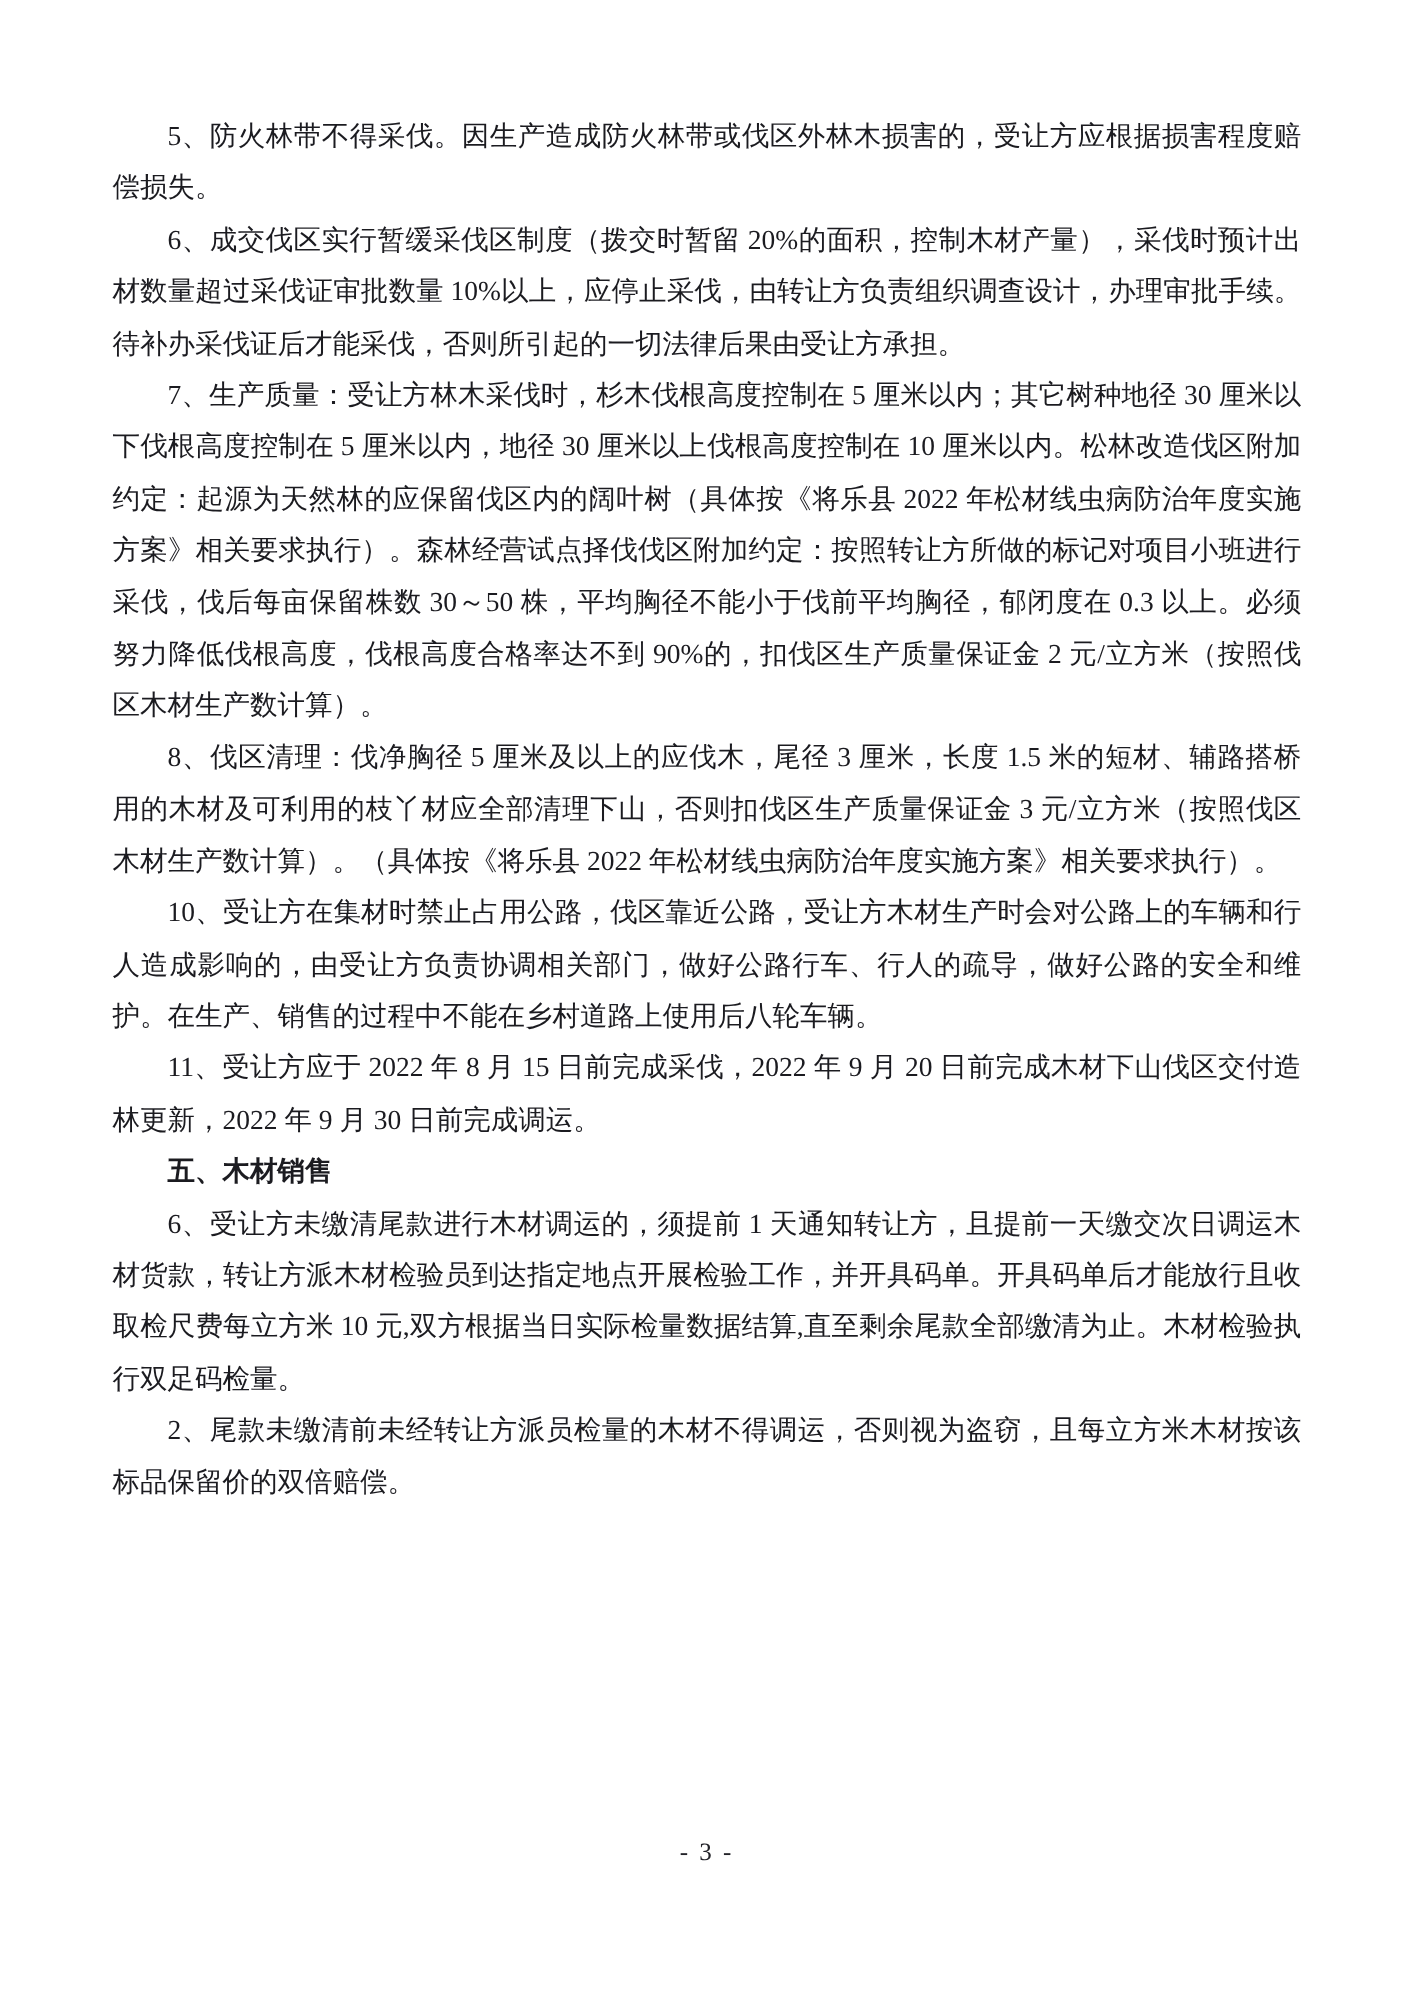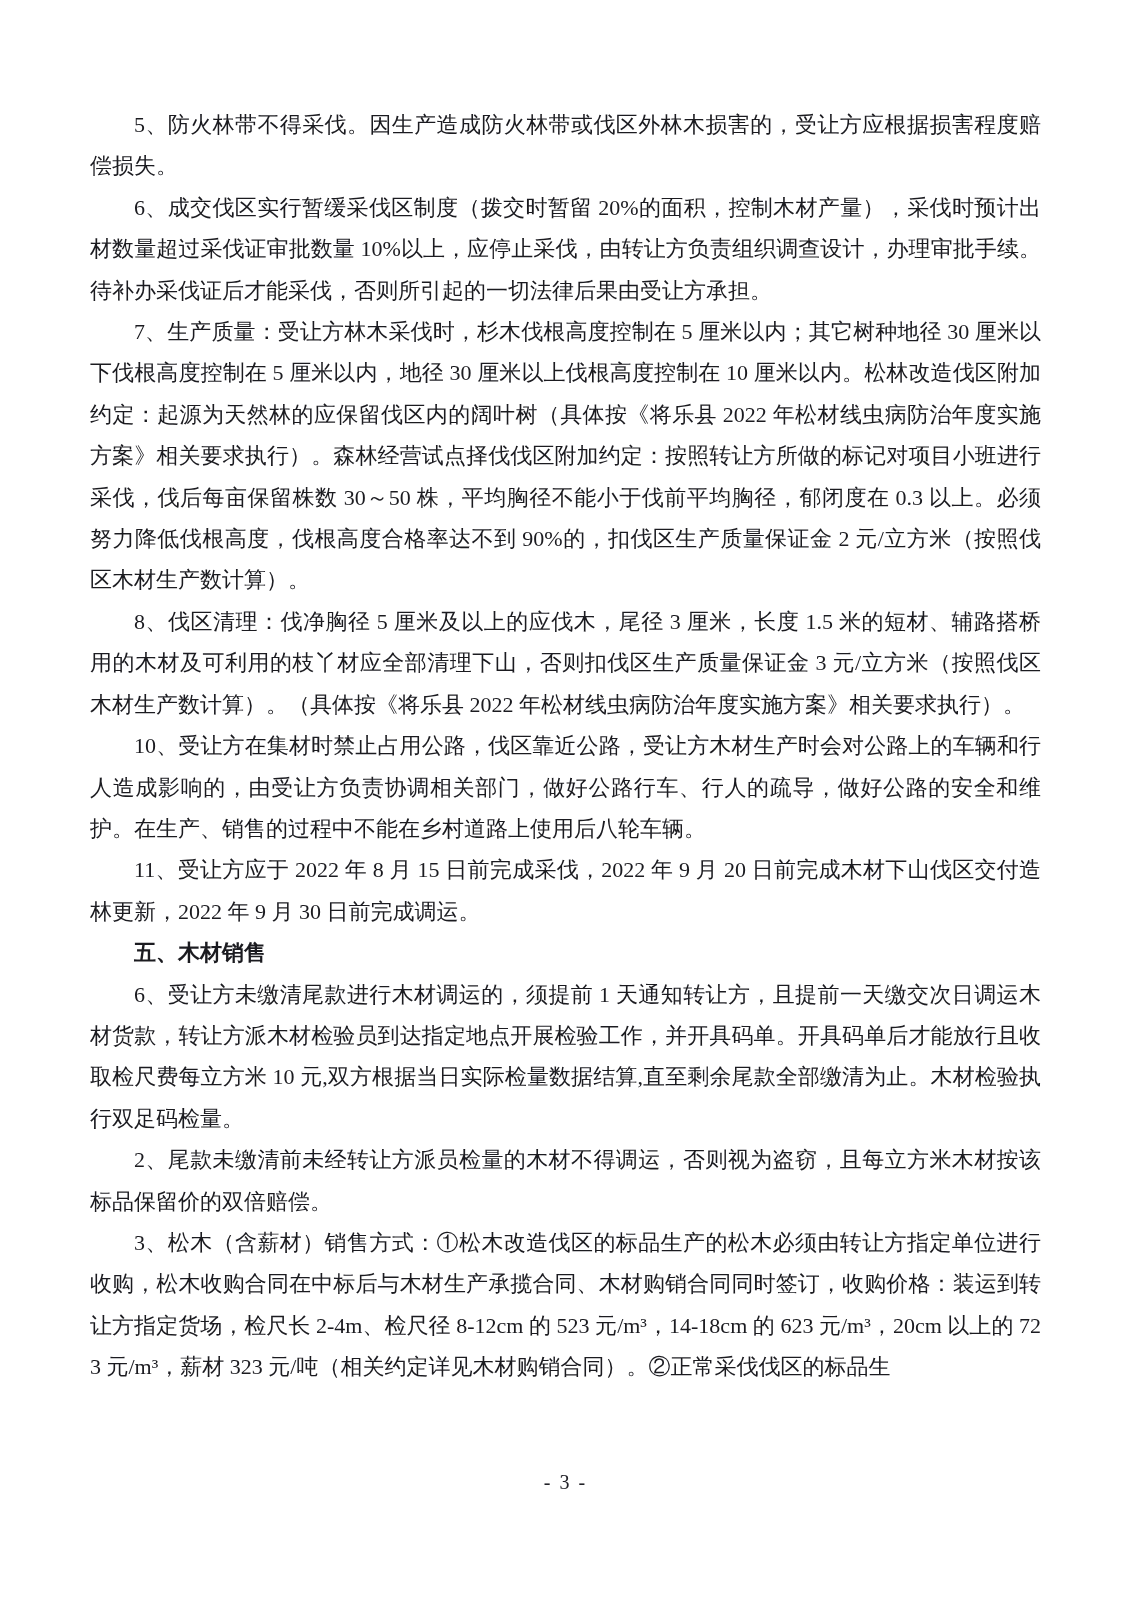--- a/index.html
+++ b/index.html
@@ -16,21 +16,21 @@
     overflow: hidden;
   }
   .page {
     position: absolute;
     inset: 0;
     background: #ffffff;
   }
   .content {
     position: absolute;
     left: 90px;
-    top: 104px;
+    top: 88px;
     width: 951px;
   }
   .para {
     margin: 0;
     font-size: 22px;
     line-height: 41.4px;
     text-align: justify;
     text-justify: inter-ideograph;
     text-indent: 2em;
     word-break: break-all;
@@ -73,18 +73,17 @@
     <p class="para">11、受让方应于 2022 年 8 月 15 日前完成采伐，2022 年 9 月 20 日前完成木材下山伐区交付造林更新，2022 年 9 月 30 日前完成调运。</p>
 
     <p class="para heading">五、木材销售</p>
 
     <p class="para">
       <span>6、受让方</span><span class="u">未缴清尾款进行</span><span>木材调运的，须提前 1 天通知转让方，</span><span class="u">且提前一天缴交次日调运木材货款</span><span>，转让方派木材检验员到达指定地点开展检验工作，并开具码单。开具码单后才能放行</span><span class="u">且收取检尺费每立方米 10 元,</span><span class="u">双方根据当日实际检量数据结算,直至剩余尾款全部缴清为止。</span><span>木材检验执行双足码检量。</span>
     </p>
 
     <p class="para">2、尾款未缴清前未经转让方派员检量的木材不得调运，否则视为盗窃，且每立方米木材按该标品保留价的双倍赔偿。</p>
 
-    <p class="para">3、松木（含薪材）销售方式：①松木改造伐区的标品生产的松木必须由转让方指定单位进行收购，松木收购合同在中标后与木材生产承揽合同、木材购销合同同时签订，收购价格：装运到转让方指定货场，检尺长 2-4m、检尺径 8-12cm 的 523 元/m³，14-18cm 的 623 元/m³，20cm 以上的 723 元/m³，薪材 323 元/吨（相关约定详见木材购销合同）。②正常采伐伐区的标品生</p>
 
   </div>
 
   <div class="footer">- 3 -</div>
 </div>
 
 </body></html>

